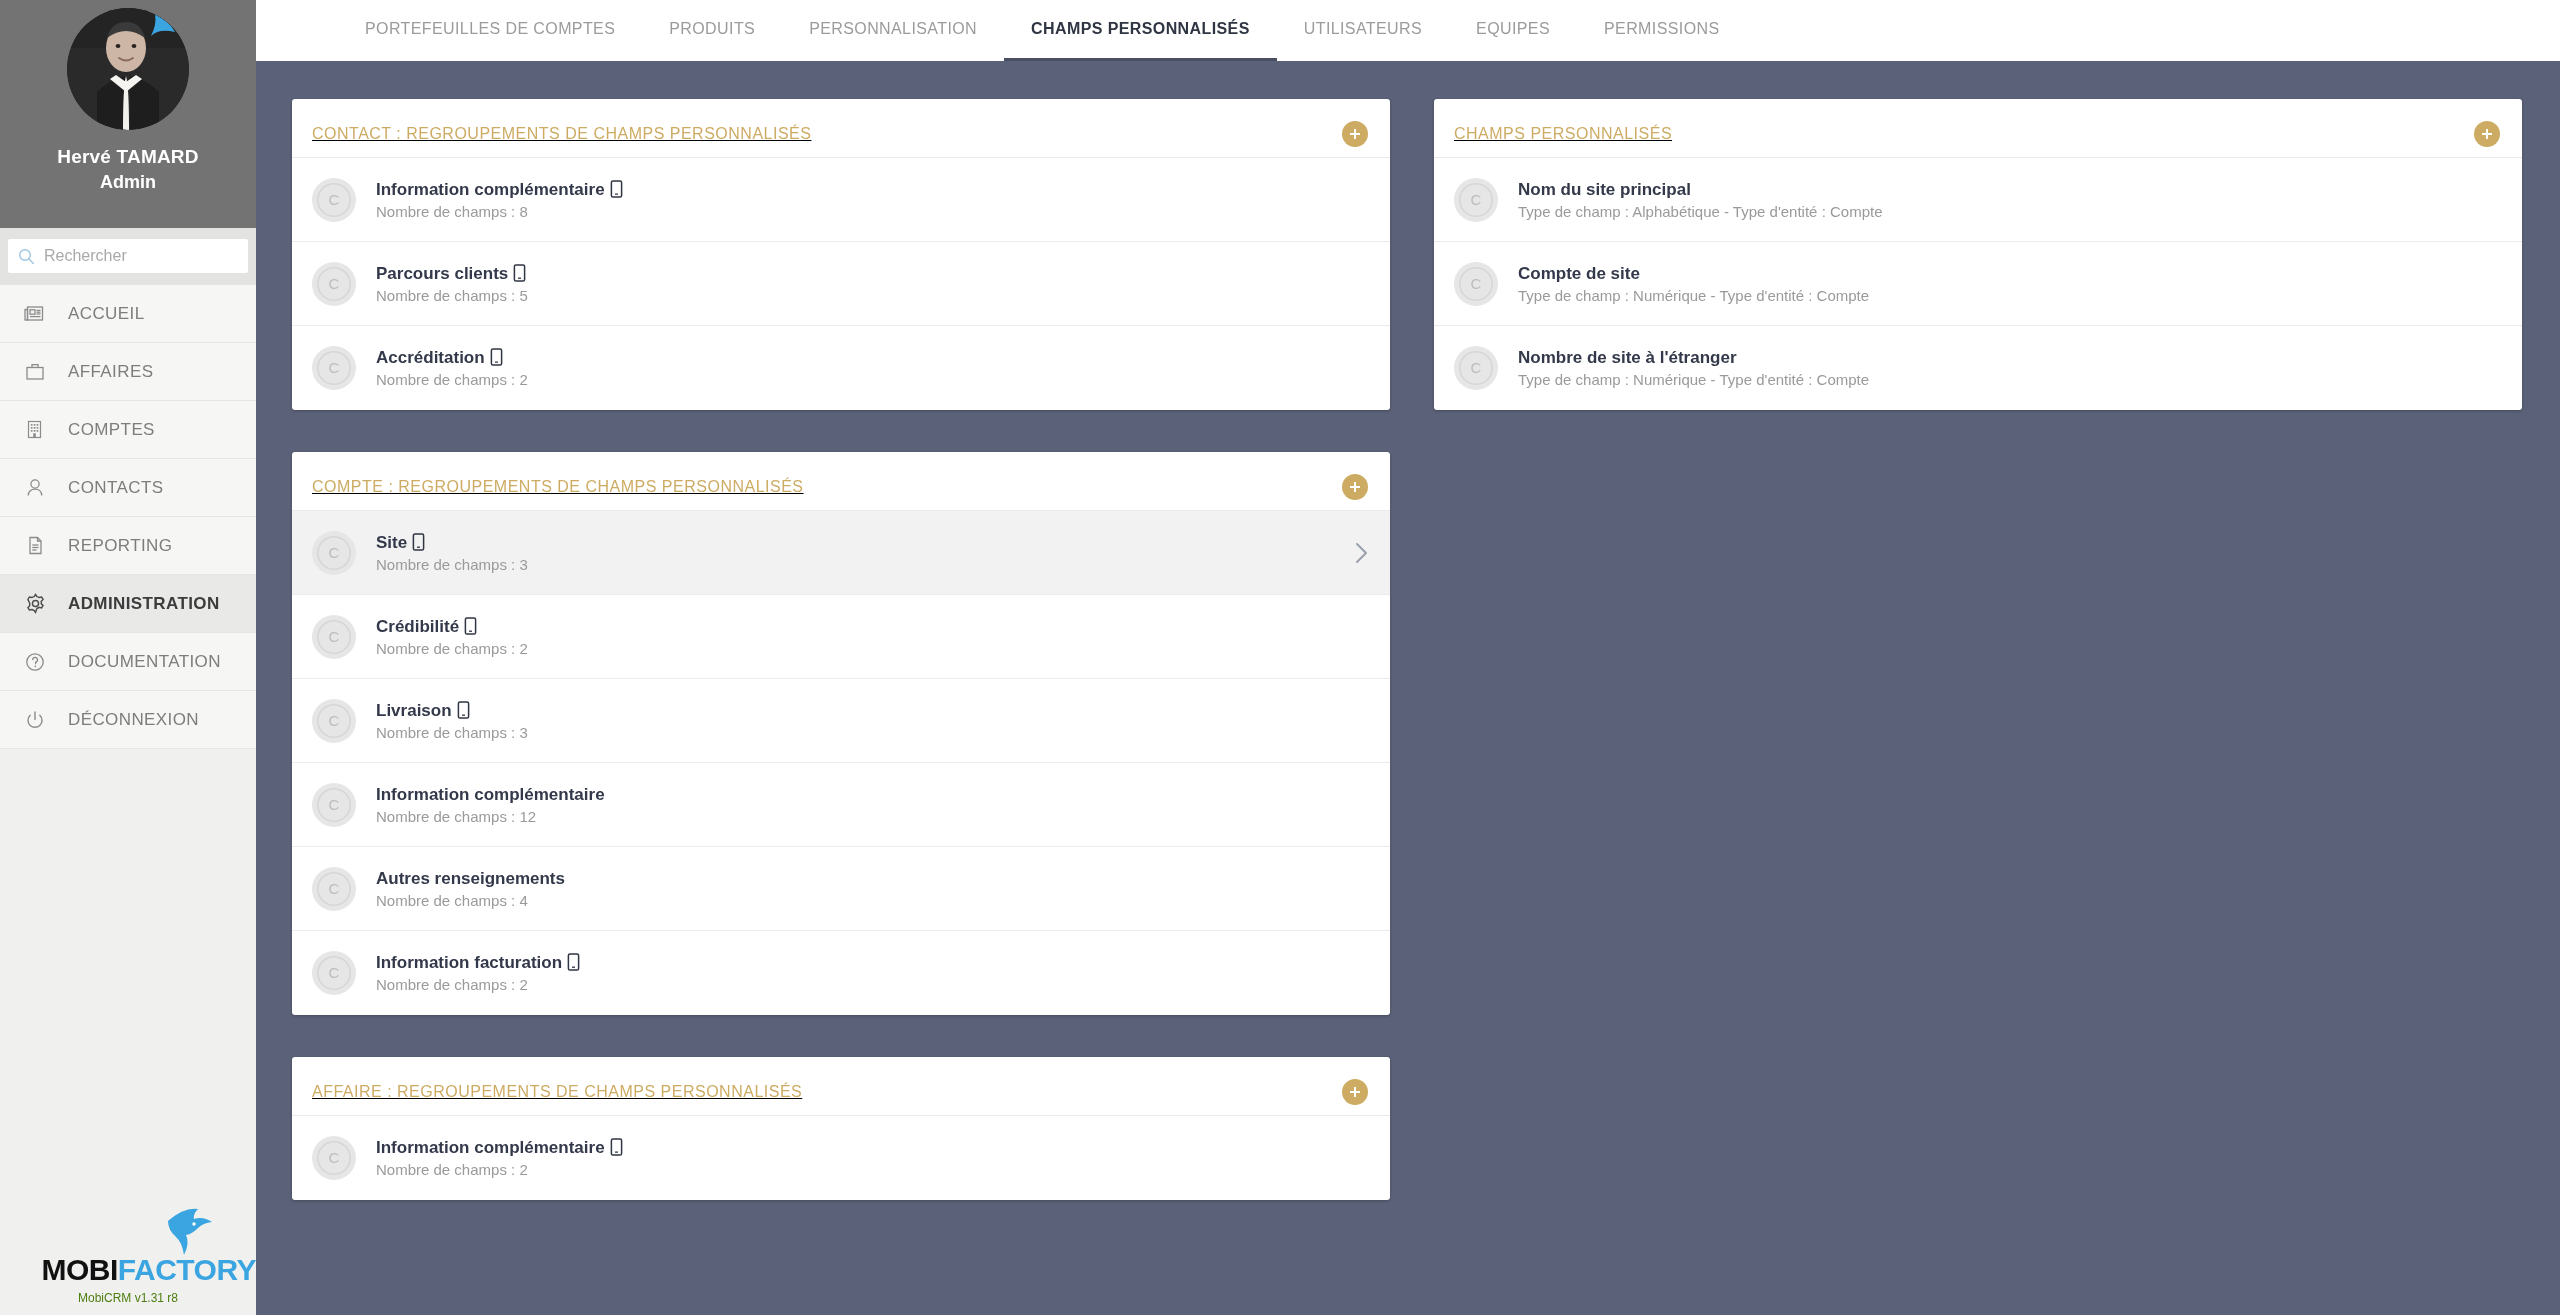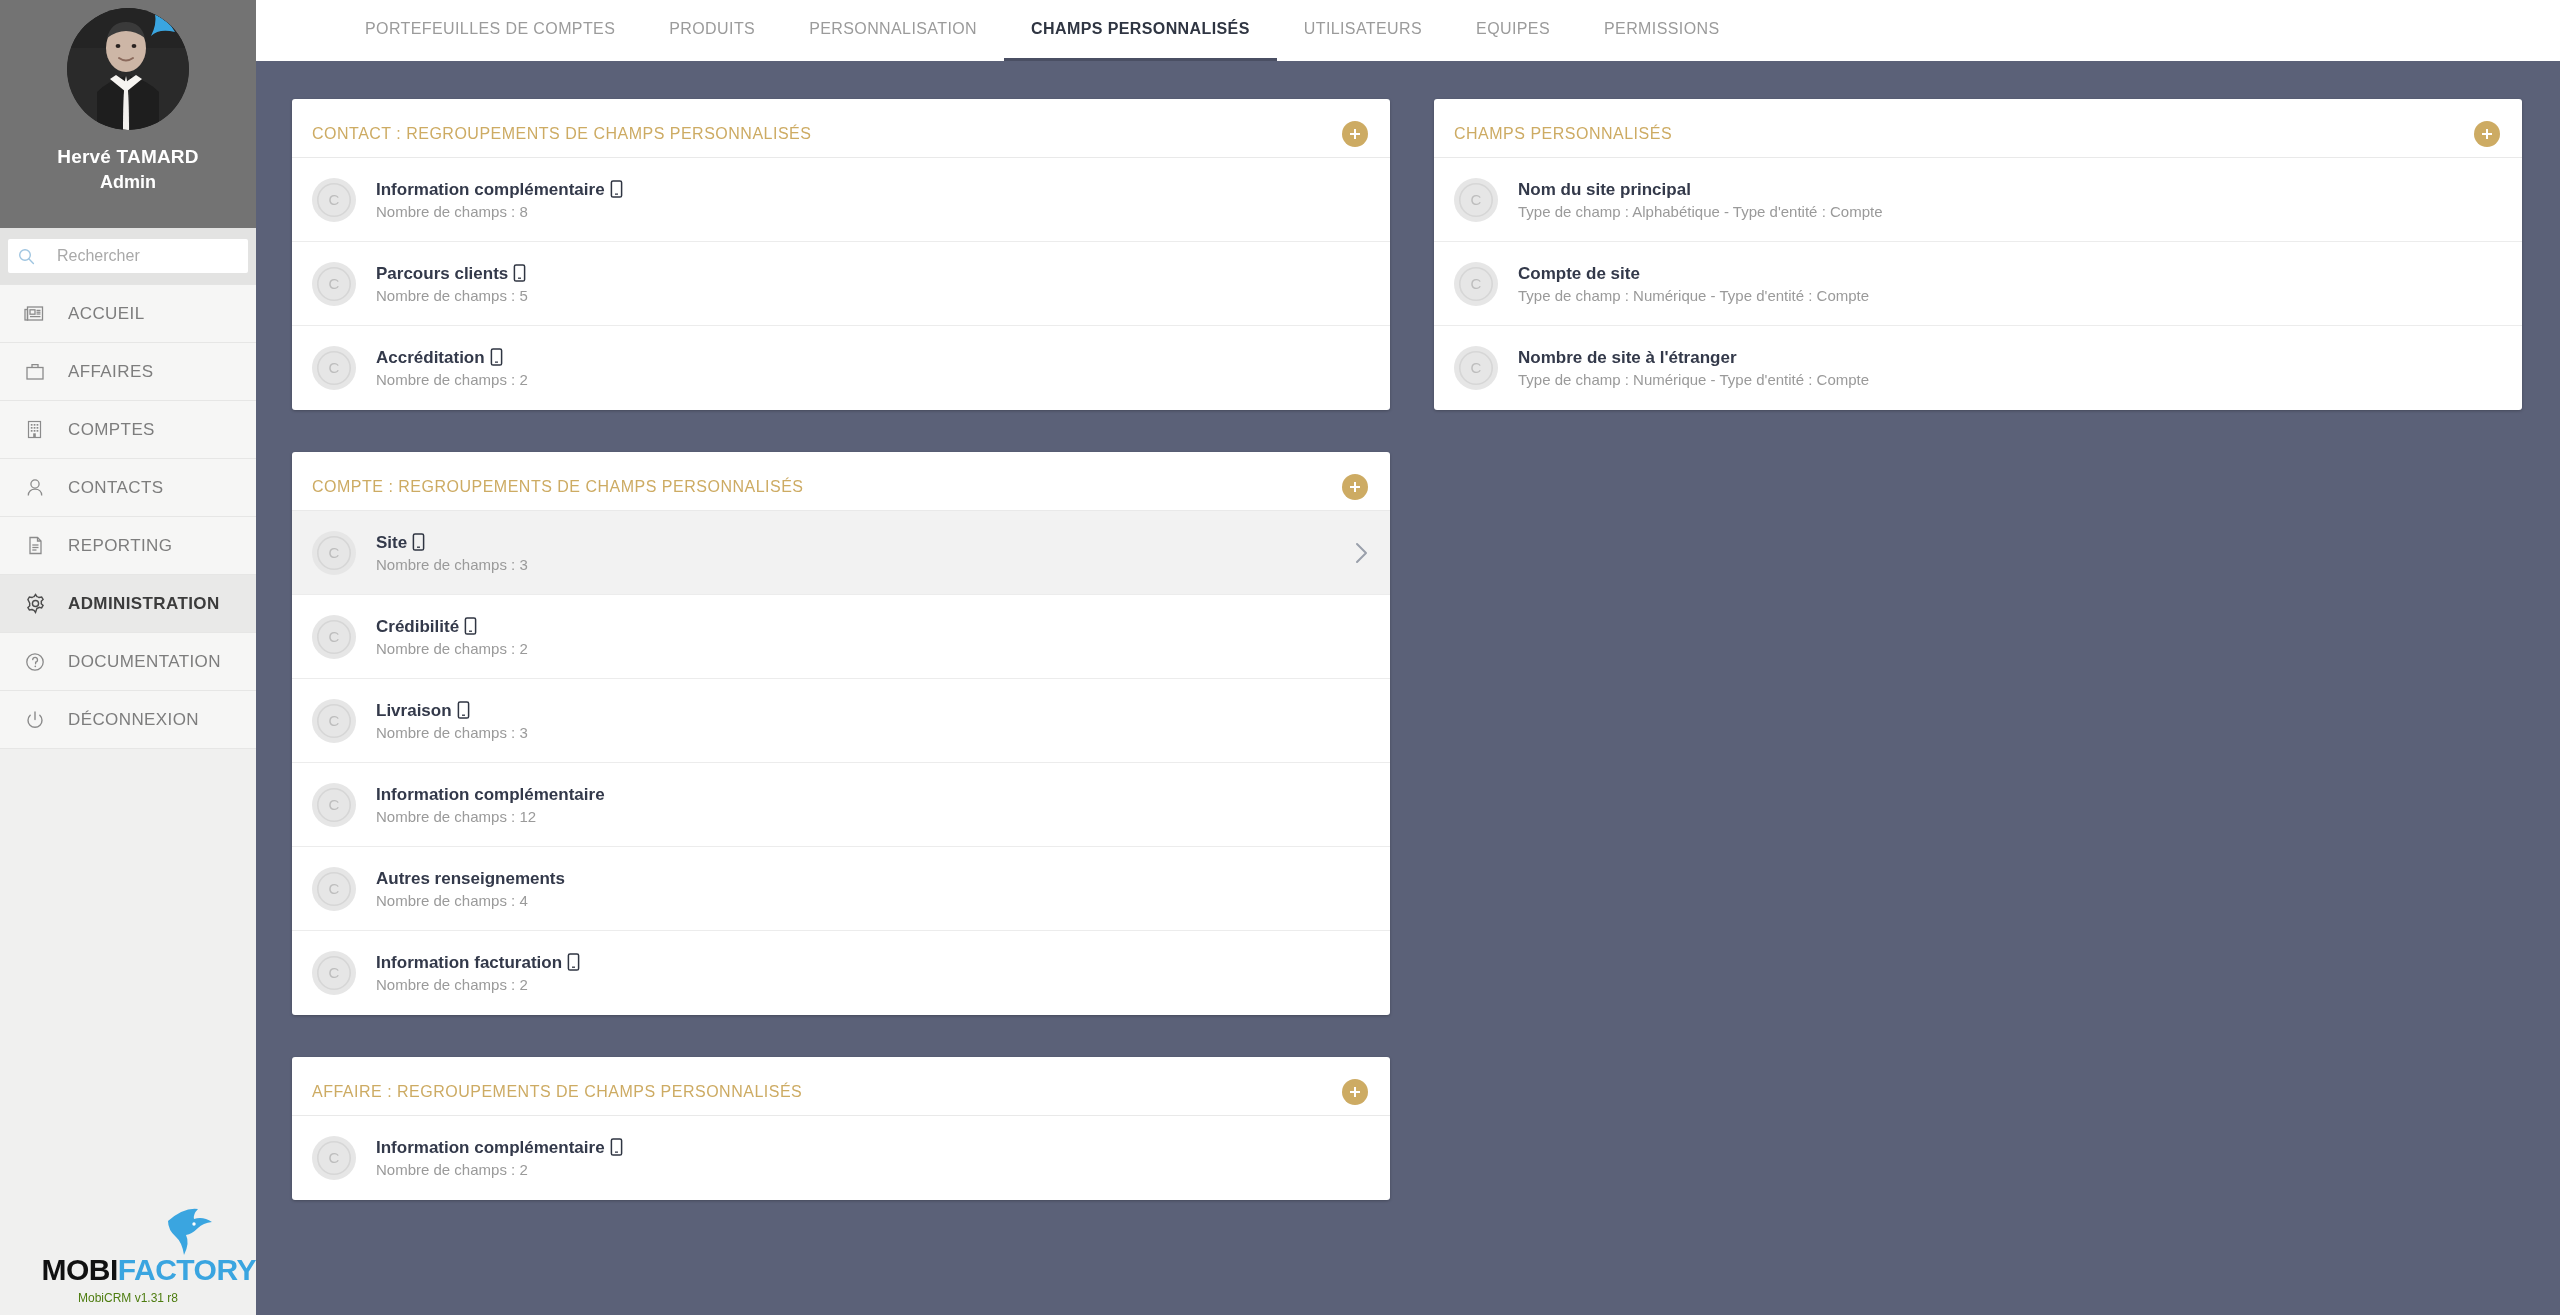--- a/index.html
+++ b/index.html
@@ -50,21 +50,21 @@
   .search-box {
     background: #ffffff;
     height: 34px; border-radius: 2px;
     display: flex; align-items: center;
     padding: 0 10px;
   }
   .search-box svg { flex: 0 0 auto; }
   .search-input {
     border: none; outline: none;
     font-family: "Liberation Sans", sans-serif;
-    font-size: 16px; color: #888; margin-left: 22px;
+    font-size: 16px; color: #888; margin-left: 9px;
     width: 100%; background: transparent;
   }
   .search-input::placeholder { color: #a9a9a9; }
 
   .nav { background: #f6f6f5; border-top: 1px solid #e4e4e3; }
   .nav-item {
     display: flex; align-items: center;
     height: 58px; padding-left: 18px;
     border-bottom: 1px solid #e6e6e5;
     cursor: pointer;
@@ -140,20 +140,21 @@
     background: #ffffff;
     border-radius: 3px;
     box-shadow: 0 1px 3px rgba(0,0,0,.25);
     overflow: hidden;
   }
   .card-head {
     height: 59px;
     display: flex; align-items: center;
     padding: 12px 22px 0 20px;
     border-bottom: 1px solid #e9e9e9;
+    text-decoration: underline;
   }
   .card-title {
     flex: 1 1 auto;
     color: #cdab63; font-size: 16px; letter-spacing: .5px;
   }
   .plus-btn {
     width: 26px; height: 26px; border-radius: 50%;
     background: #cdab63;
     display: flex; align-items: center; justify-content: center;
     cursor: pointer; flex: 0 0 26px;

